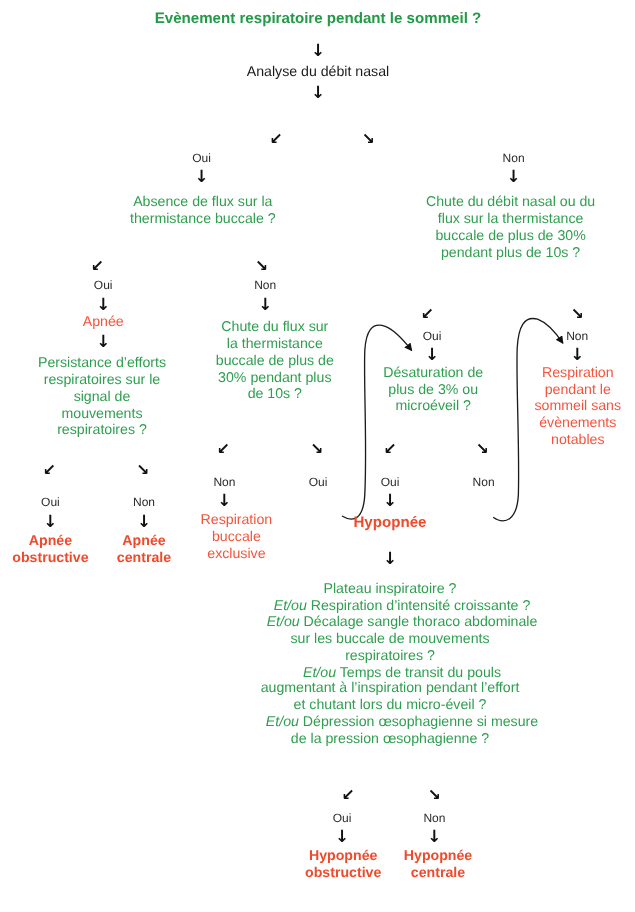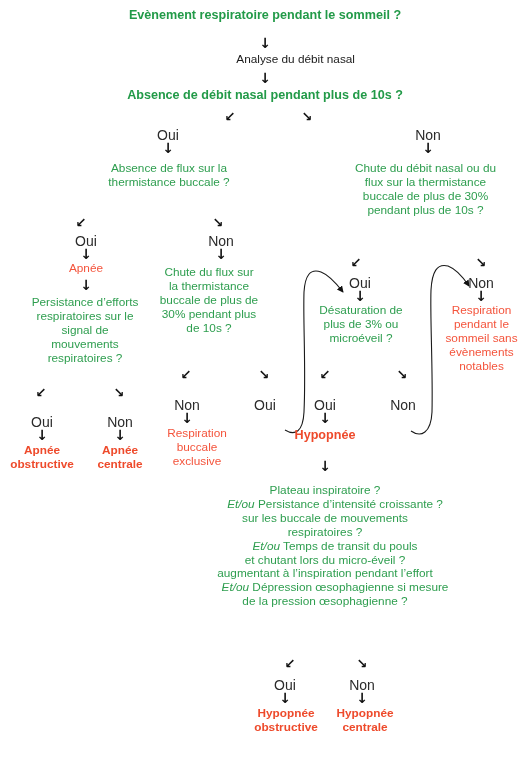--- a/index.html
+++ b/index.html
@@ -20,39 +20,39 @@
   .node {
     position: absolute;
     text-align: center;
     line-height: 1.18;
     white-space: pre-line;
   }
   .green       { color: #2e9e4f; }
   .green-bold  { color: #229a48; font-weight: bold; }
   .red         { color: #f4543c; }
   .red-bold    { color: #ee4a2b; font-weight: bold; }
-  .black       { color: #1a1a1a; text-align: right; }
+  .black       { color: #1a1a1a; }
   .sz-13 { font-size: 12.6px; }
   .sz-12 { font-size: 11.8px; }
 
   .arrow {
     position: absolute;
     color: #111111;
     font-weight: bold;
     line-height: 1;
     text-align: center;
     font-family: "DejaVu Sans", sans-serif;
   }
   .arrow-dn { font-size: 14px; }
   .arrow-dg { font-size: 13px; }
 
   .label {
     position: absolute;
     color: #2b2b2b;
-    font-size: 14px;
+    font-size: 10px;
     text-align: center;
     line-height: 1;
   }
   .et-ou { font-style: italic; margin-left: 20px; }
   svg.connector {
     position: absolute;
     left: 0;
     top: 0;
     width: 529px;
     height: 760px;
@@ -77,21 +77,20 @@
   </svg>
 
   <div class="node green-bold sz-13" style="left:110px; top:8px; width:310px;">Evènement respiratoire pendant le sommeil ?</div>
 
   <div class="arrow arrow-dn" style="left:248px; top:36px; width:34px;">↓</div>
 
   <div class="node black sz-12" style="left:175px; top:53px; width:180px;">Analyse du débit nasal</div>
 
   <div class="arrow arrow-dn" style="left:248px; top:71px; width:34px;">↓</div>
 
-  <div class="node green-bold sz-13" style="left:110px; top:88px; width:310px;">Absence de débit nasal pendant plus de 10s ?</div>
 
   <div class="arrow arrow-dg" style="left:218px; top:110px; width:24px;">↙</div>
   <div class="arrow arrow-dg" style="left:295px; top:110px; width:24px;">↘</div>
 
   <div class="label" style="left:144px; top:128px; width:48px;">Oui</div>
   <div class="arrow arrow-dn" style="left:149px; top:141px; width:38px;">↓</div>
 
   <div class="label" style="left:404px; top:128px; width:48px;">Non</div>
   <div class="arrow arrow-dn" style="left:409px; top:141px; width:38px;">↓</div>
 
@@ -127,21 +126,21 @@
 obstructive</div>
 
   <div class="label" style="left:100px; top:415px; width:40px;">Non</div>
   <div class="arrow arrow-dn" style="left:101px; top:428px; width:38px;">↓</div>
   <div class="node red-bold sz-12" style="left:82px; top:444px; width:76px;">Apnée
 centrale</div>
 
   <div class="label" style="left:197px; top:234px; width:48px;">Non</div>
   <div class="arrow arrow-dn" style="left:202px; top:247px; width:38px;">↓</div>
 
-  <div class="node green sz-12" style="left:152px; top:266px; width:114px;">Chute du flux sur
+  <div class="node green sz-12" style="left:172px; top:266px; width:114px;">Chute du flux sur
 la thermistance
 buccale de plus de
 30% pendant plus
 de 10s ?</div>
 
   <div class="arrow arrow-dg" style="left:174px; top:368px; width:24px;">↙</div>
   <div class="arrow arrow-dg" style="left:252px; top:368px; width:24px;">↘</div>
 
   <div class="label" style="left:167px; top:398px; width:40px;">Non</div>
   <div class="arrow arrow-dn" style="left:168px; top:411px; width:38px;">↓</div>
@@ -176,26 +175,27 @@
   <div class="node red sz-12" style="left:434px; top:304px; width:95px;">Respiration
 pendant le
 sommeil sans
 évènements
 notables</div>
 
   <div class="arrow arrow-dn" style="left:306px; top:459px; width:38px;">↓</div>
 
   <div class="node green sz-12" style="left:175px; top:484px; width:300px; white-space:normal;">
     <div>Plateau inspiratoire ?</div>
-    <div><span class="et-ou">Et/ou</span><span> Persistance d’intensité croissante ?</span></div>
+    <div><span class="et-ou">Et/ou</span><span> Respiration d’intensité croissante ?</span></div>
+    <div><span class="et-ou">Et/ou</span><span> Décalage sangle thoraco abdominale</span></div>
     <div>sur les buccale de mouvements</div>
     <div>respiratoires ?</div>
     <div><span class="et-ou">Et/ou</span><span> Temps de transit du pouls</span></div>
+    <div>augmentant à l’inspiration pendant l’effort</div>
     <div>et chutant lors du micro-éveil ?</div>
-    <div>augmentant à l’inspiration pendant l’effort</div>
     <div><span class="et-ou">Et/ou</span><span> Dépression œsophagienne si mesure</span></div>
     <div>de la pression œsophagienne ?</div>
   </div>
 
   <div class="arrow arrow-dg" style="left:278px; top:657px; width:24px;">↙</div>
   <div class="arrow arrow-dg" style="left:350px; top:657px; width:24px;">↘</div>
 
   <div class="label" style="left:265px; top:678px; width:40px;">Oui</div>
   <div class="arrow arrow-dn" style="left:266px; top:691px; width:38px;">↓</div>
   <div class="node red-bold sz-12" style="left:240px; top:707px; width:92px;">Hypopnée

